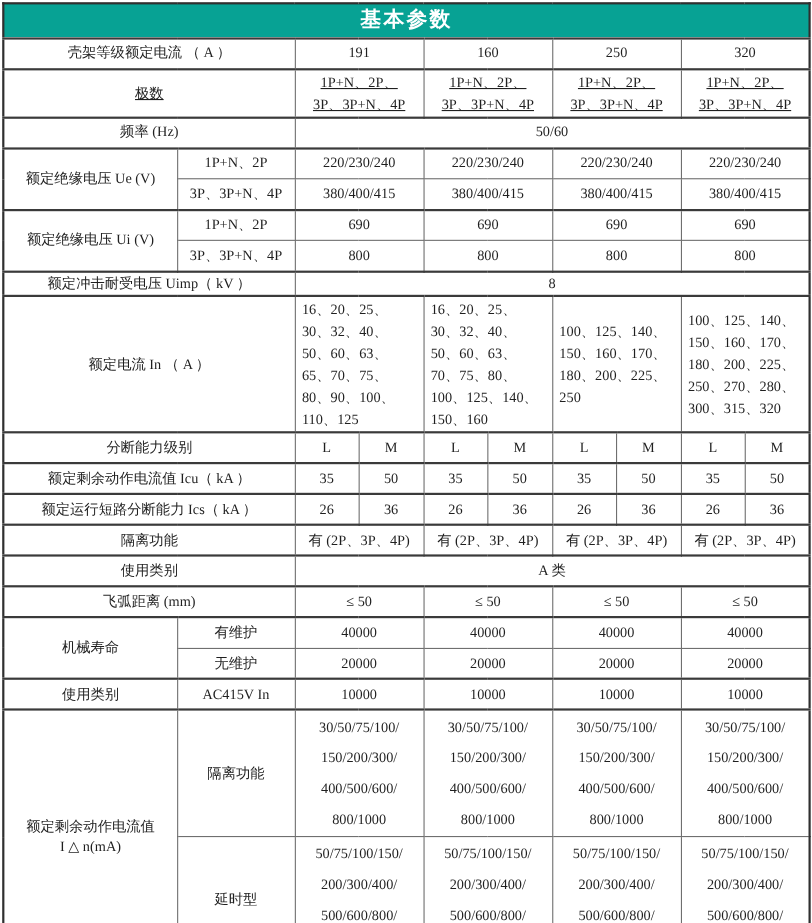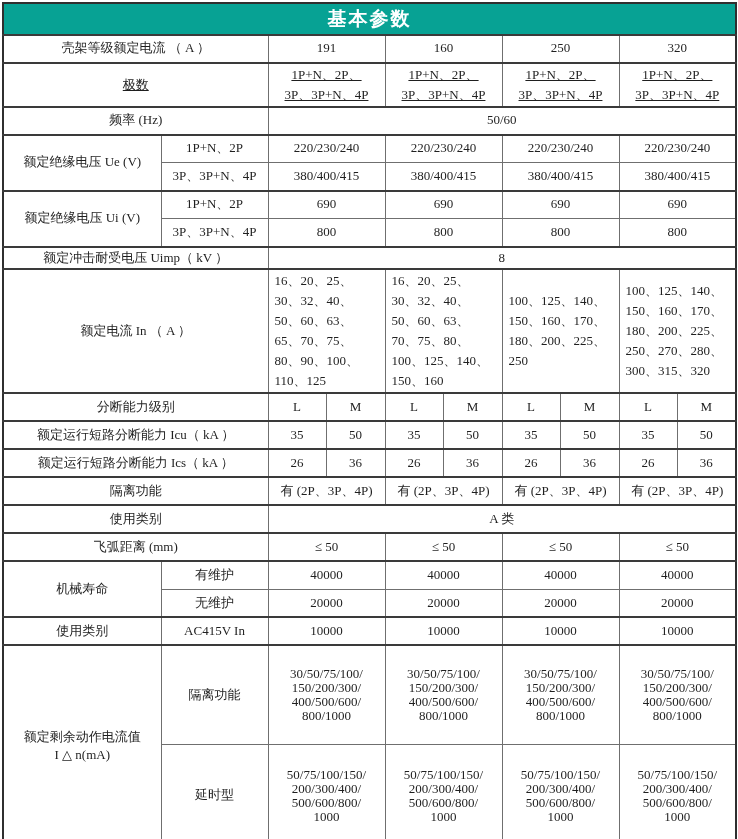--- a/index.html
+++ b/index.html
@@ -42,21 +42,21 @@
   td.left { text-align: left; padding-left: 6px; }
   tr.r-head   { height: 25px; }
   tr.r-std    { height: 28px; }
   tr.r-poles  { height: 42px; text-decoration: underline; }
   tr.r-poles td { line-height: 20px; }
   tr.r-uimp   { height: 22px; }
   tr.r-in     { height: 123px; }
   tr.r-in td.val { line-height: 20px; }
   tr.r-nondelay { height: 99px; }
   tr.r-delay    { height: 103px; }
-  tr.r-nondelay td.val, tr.r-delay td.val { line-height: 14px; }
+  tr.r-nondelay td.val, tr.r-delay td.val { line-height: 28px; }
 </style>
 </head>
 <body>
 
 <div class="page">
   <table class="spec">
     <colgroup>
       <col style="width:158px">
         <col style="width:107px">
       <col style="width:58px">
@@ -167,21 +167,21 @@
       <td>M</td>
       <td>L</td>
       <td>M</td>
       <td>L</td>
       <td>M</td>
       <td>L</td>
       <td>M</td>
     </tr>
 
     <tr class="r-std grp">
-      <td colspan="2">额定运行短路分断能力 Icu（ kA ）</td>
+      <td colspan="2">额定剩余动作电流值 Icu（ kA ）</td>
       <td>35</td>
       <td>50</td>
       <td>35</td>
       <td>50</td>
       <td>35</td>
       <td>50</td>
       <td>35</td>
       <td>50</td>
     </tr>
 

